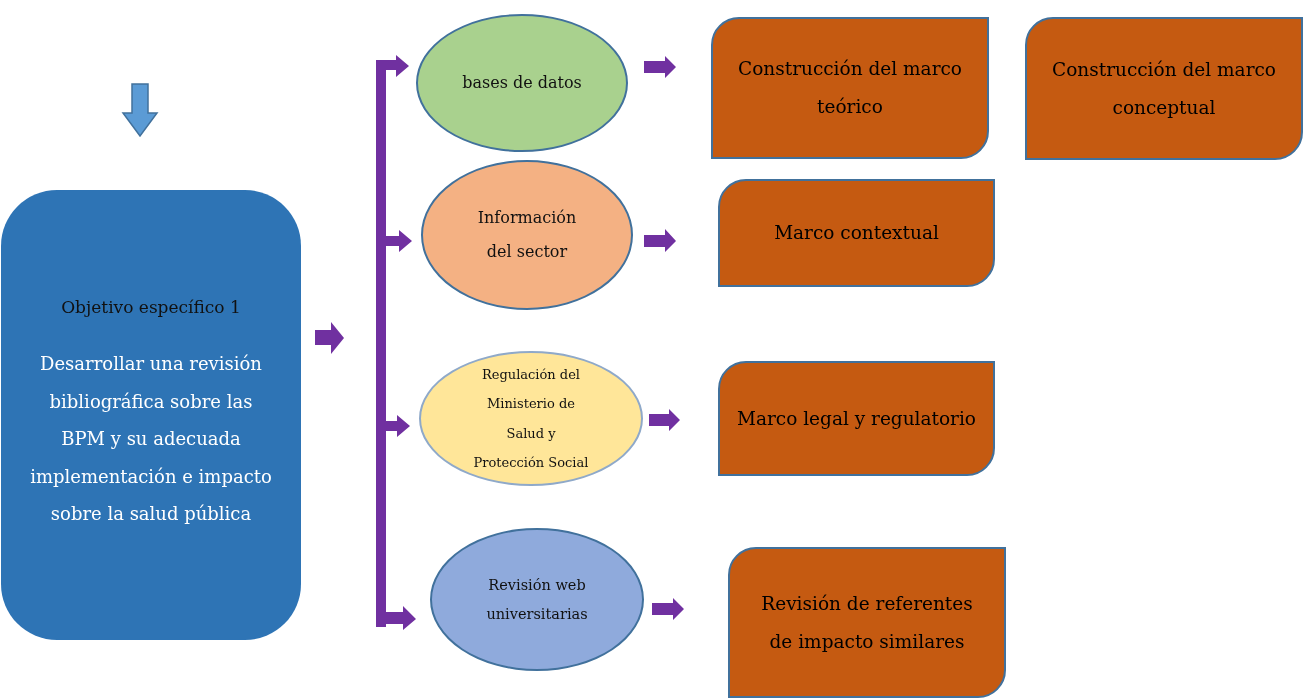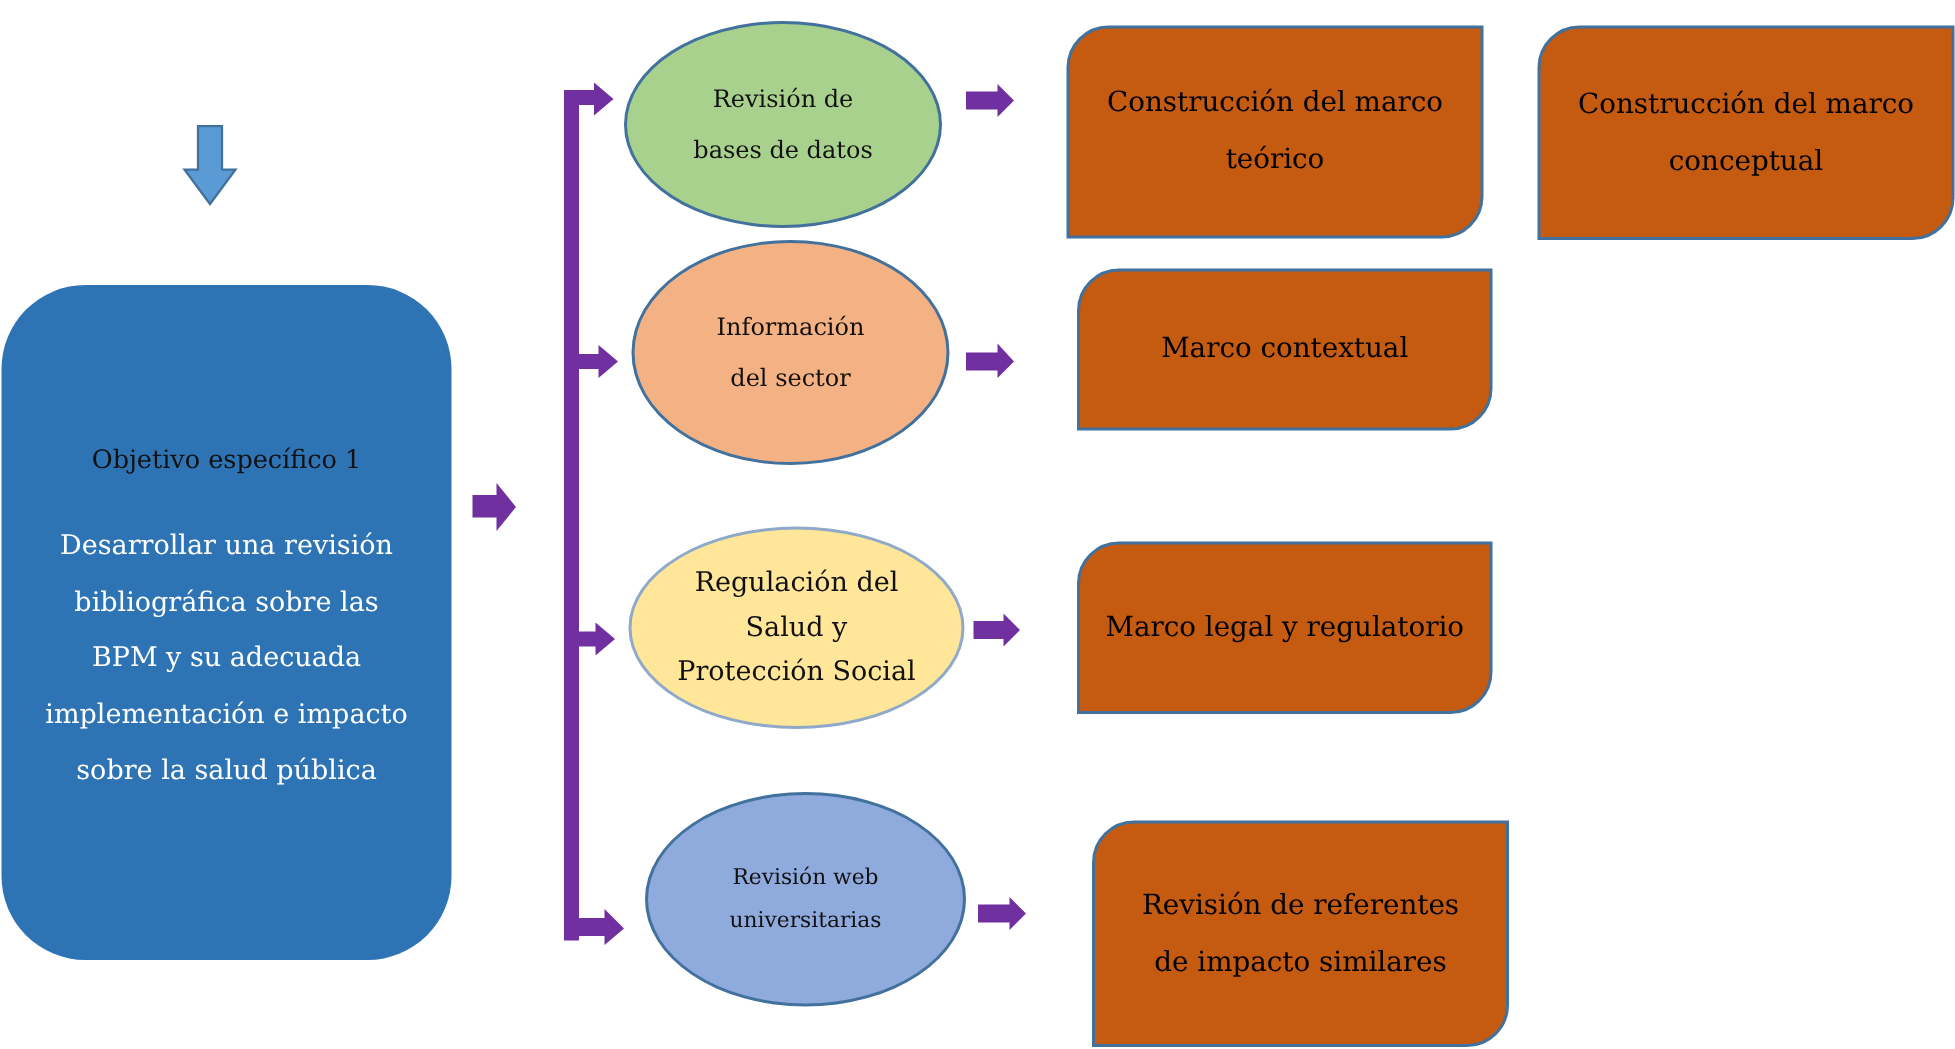--- a/index.html
+++ b/index.html
@@ -18,21 +18,21 @@
 
   .ellipse {
     position:absolute; border-radius:50%; box-sizing:border-box;
     border:2px solid #41719c;
     display:flex; align-items:center; justify-content:center; text-align:center;
     color:#111111;
   }
   .ellipse span { display:block; }
   .e1 { left:416px; top:14px; width:212px; height:138px; background:#a9d18e; font-size:16px; line-height:34px; }
   .e2 { left:421px; top:160px; width:212px; height:150px; background:#f4b183; font-size:16px; line-height:34px; }
-  .e3 { left:419px; top:351px; width:224px; height:135px; background:#ffe699; border-color:#8fa9c9; font-size:18px; line-height:29.5px; }
+  .e3 { left:419px; top:351px; width:224px; height:135px; background:#ffe699; border-color:#8fa9c9; font-size:13px; line-height:29.5px; }
   .e4 { left:430px; top:528px; width:214px; height:143px; background:#8faadc; font-size:14.5px; line-height:29px; }
 
   .box {
     position:absolute; background:#c55a11; border:2px solid #41719c; box-sizing:border-box;
     border-radius:28px 0 28px 0;
     color:#000000; text-align:center;
     display:flex; align-items:center; justify-content:center;
     font-size:18.5px; line-height:38px;
   }
   .b1 { left:711px; top:17px; width:278px; height:142px; }
@@ -66,33 +66,33 @@
   <path d="M652,603 L673,603 L673,598 L684,609 L673,620 L673,615 L652,615 Z" fill="#7030a0"></path>
 </svg>
 
 <div class="objective">
   <div class="title">Objetivo específico 1</div>
   <div class="desc">Desarrollar una revisión bibliográfica sobre las BPM y su adecuada implementación e impacto sobre la salud pública</div>
 </div>
 
 <div class="ellipse e1">
   <div>
-    <span>Revisión de</span>
     <span>bases de datos</span>
   </div>
 </div>
 <div class="ellipse e2">
   <div>
     <span>Información</span>
     <span>del sector</span>
   </div>
 </div>
 <div class="ellipse e3">
   <div>
     <span>Regulación del</span>
+    <span>Ministerio de</span>
     <span>Salud y</span>
     <span>Protección Social</span>
   </div>
 </div>
 <div class="ellipse e4">
   <div>
     <span>Revisión web</span>
     <span>universitarias</span>
   </div>
 </div>

